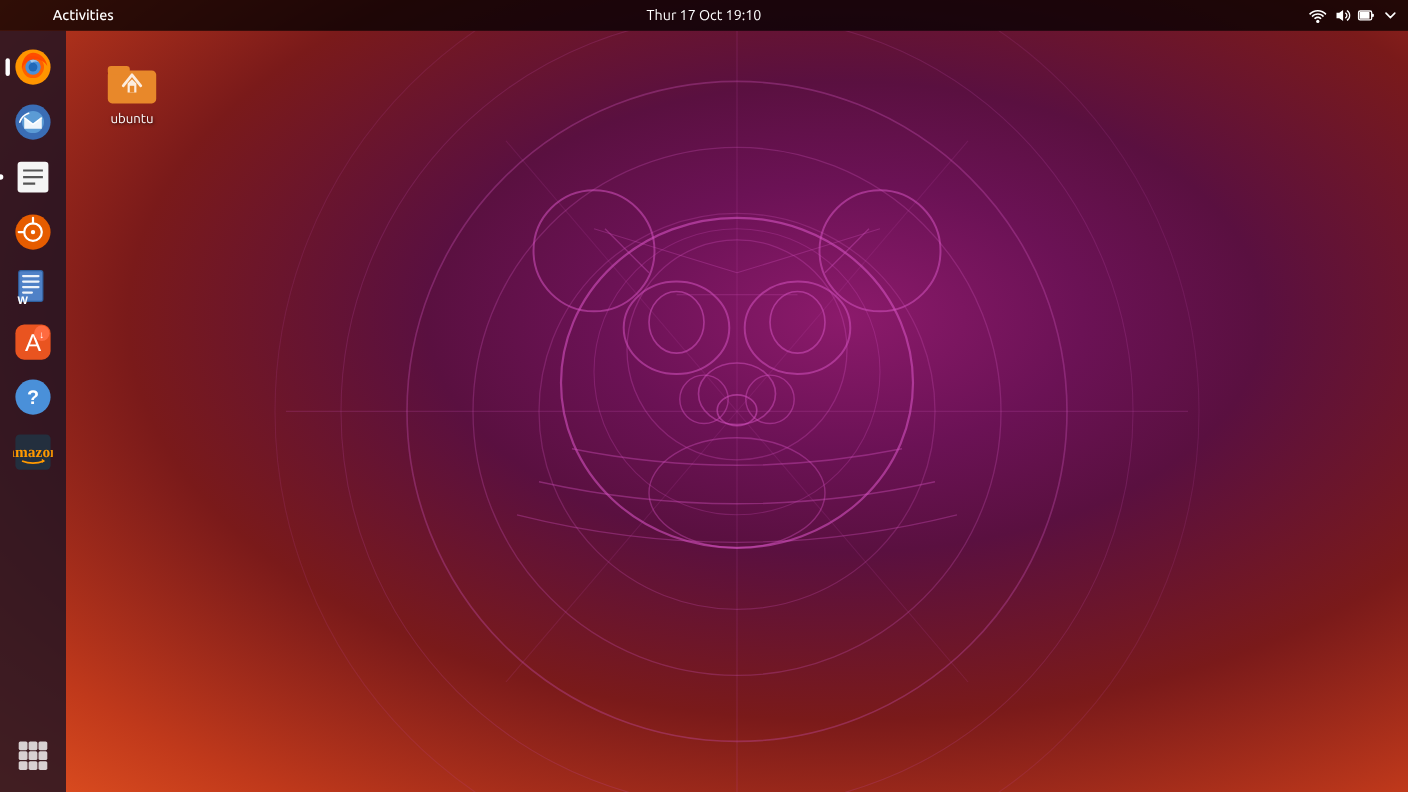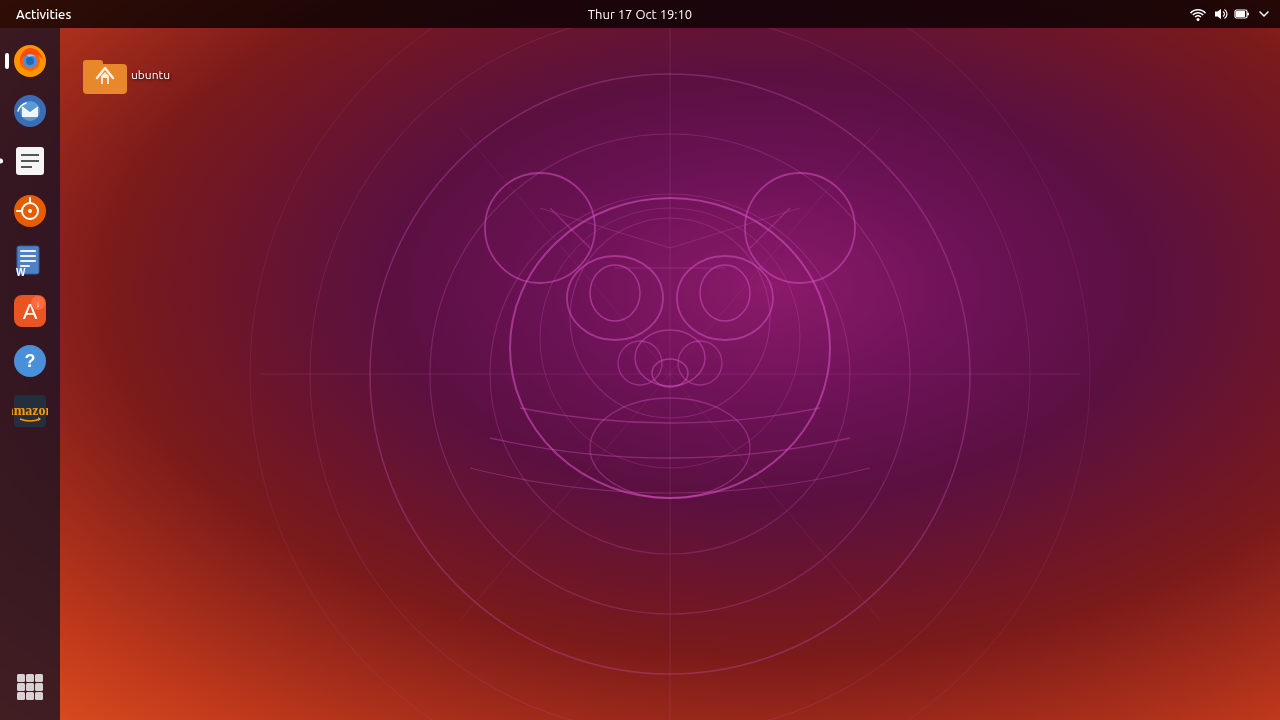--- a/index.html
+++ b/index.html
@@ -38,20 +38,21 @@
 
     #activities-btn {
       color: white;
       font-size: 13px;
       font-weight: 500;
       cursor: pointer;
       padding: 0 8px;
       height: 100%;
       display: flex;
       align-items: center;
+      margin-left: 32px;
     }
 
     #clock {
       color: white;
       font-size: 13px;
       position: absolute;
       left: 50%;
       transform: translateX(-50%);
       text-align: center;
     }
@@ -131,21 +132,21 @@
     
     #desktop-icons {
       position: absolute;
       top: 28px;
       left: 65px;
       padding: 10px;
     }
 
     .desktop-icon {
       display: flex;
-      flex-direction: row;
+      flex-direction: column;
       align-items: center;
       width: 90px;
       padding: 8px 4px;
       cursor: pointer;
       border-radius: 6px;
       margin-bottom: 10px;
     }
 
     .desktop-icon-img {
       width: 52px;

